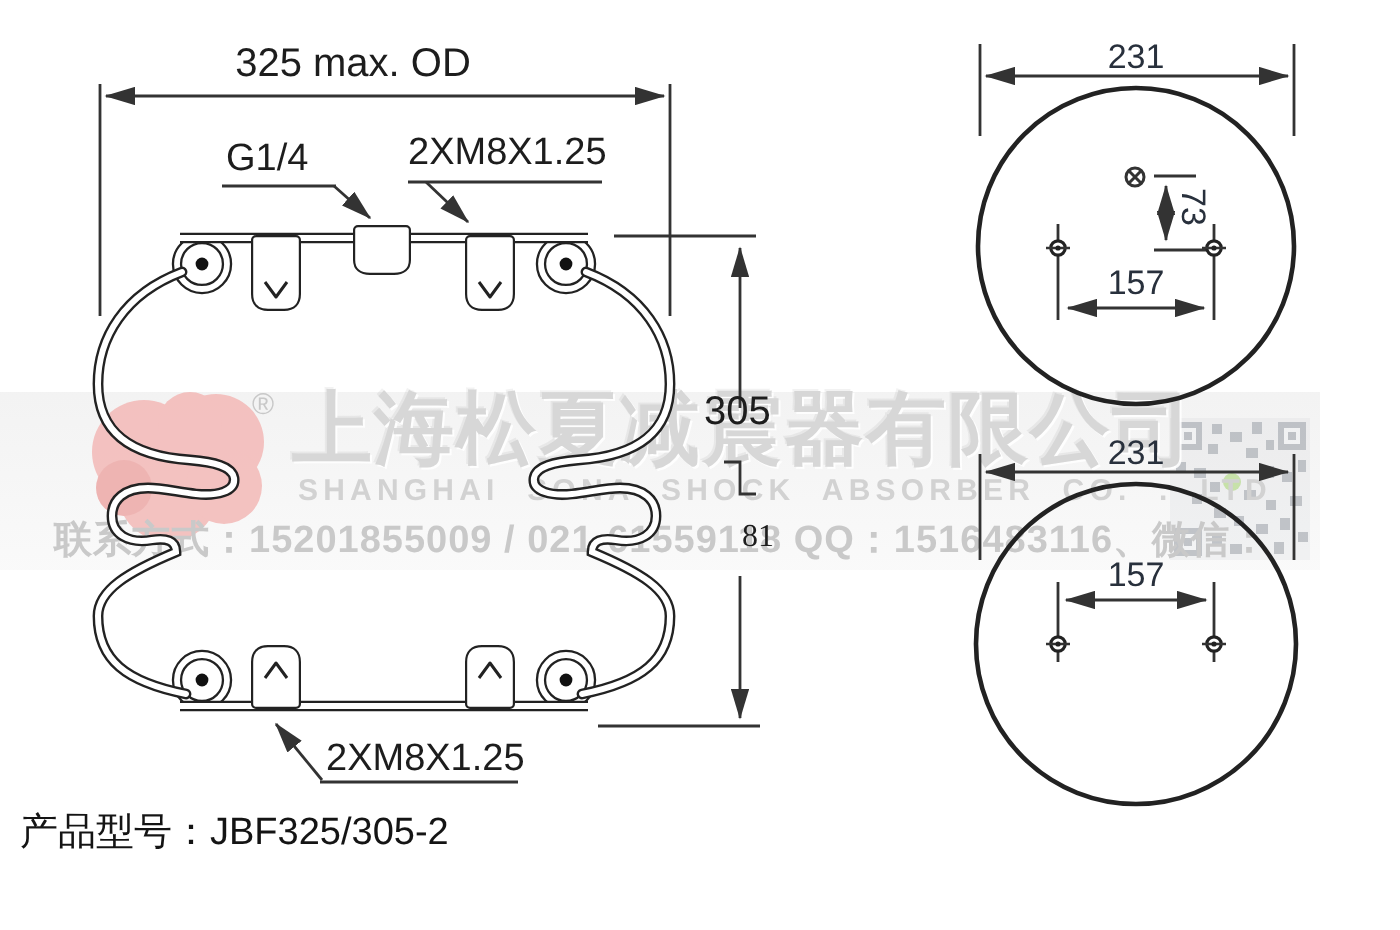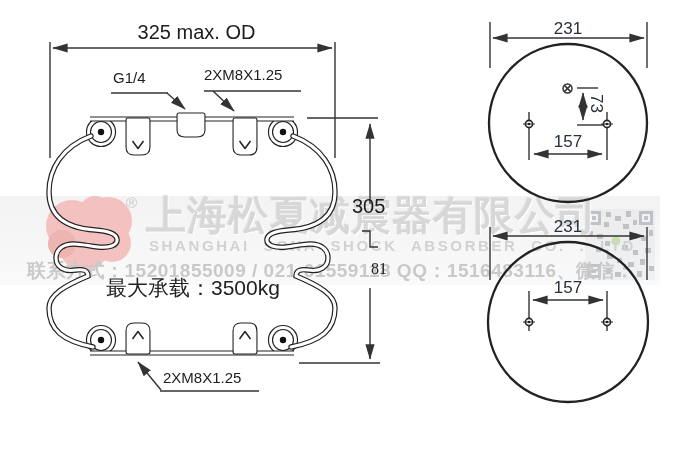--- a/index.html
+++ b/index.html
@@ -4,21 +4,21 @@
 <style>
   html,body{margin:0;padding:0;background:#fff;}
   #stage{
     position:relative;width:700px;height:465px;background:#ffffff;overflow:hidden;
     font-family:"Liberation Sans",sans-serif;
   }
   .lbl{
     position:absolute;color:#1d1d1d;white-space:pre;
     font-family:"Liberation Sans",sans-serif;line-height:1.05;
   }
-  .dim{font-size:15px;}
+  .dim{font-size:19px;}
   .cdim{font-size:17px;color:#28303c;}
   .wm-band{
     position:absolute;left:0;top:196px;width:660px;height:89px;
     background:linear-gradient(180deg,rgba(120,120,120,0.09),rgba(120,120,120,0.04));
     z-index:0;
   }
   .wm-cn{
     left:146px;top:194px;font-size:40px;font-weight:bold;color:#d7d7d7;
     letter-spacing:1px;z-index:1;
     text-shadow:1px 1px 0 rgba(255,255,255,.9), -1px -1px 0 rgba(0,0,0,.05);
@@ -241,27 +241,27 @@
       <g>
         <circle cx="529" cy="322" r="3.6" stroke="#222" stroke-width="1.6" fill="#fff"></circle>
         <circle cx="607" cy="322" r="3.6" stroke="#222" stroke-width="1.6" fill="#fff"></circle>
         <path d="M523,322 H535 M601,322 H613" stroke="#333" stroke-width="1.2"></path>
         <circle cx="529" cy="322" r="1.3" fill="#222"></circle>
           <circle cx="607" cy="322" r="1.3" fill="#222"></circle>
       </g>
     </g>
   </svg>
 
-  <div class="lbl dim z3" style="left:104px;top:22px;width:185px;text-align:center;font-size:20px;">325 max. OD</div>
+  <div class="lbl dim z3" style="left:84px;top:22px;width:185px;text-align:center;font-size:20px;">325 max. OD</div>
   <div class="lbl dim z3" style="left:113px;top:70px;">G1/4</div>
   <div class="lbl dim z3" style="left:204px;top:67px;">2XM8X1.25</div>
   <div class="lbl dim z3" style="left:352px;top:196px;font-size:20px;">305</div>
   <div class="lbl dim z3" style="left:371px;top:261px;font-size:16px;font-family:Liberation Serif, serif;">81</div>
-  <div class="lbl maxload">最大承载：3500kg</div>
   <div class="lbl dim z3" style="left:163px;top:370px;">2XM8X1.25</div>
 
   <div class="lbl cdim z3" style="left:530px;top:20px;width:76px;text-align:center;">231</div>
   <div class="lbl cdim z3 rot90" style="left:605px;top:94px;">73</div>
   <div class="lbl cdim z3" style="left:530px;top:133px;width:76px;text-align:center;">157</div>
   <div class="lbl cdim z3" style="left:530px;top:218px;width:76px;text-align:center;">231</div>
   <div class="lbl cdim z3" style="left:530px;top:279px;width:76px;text-align:center;">157</div>
 
+  <div class="lbl footer" style="left:10px;top:407px;">产品型号：JBF325/305-2</div>
 </div>
 
 </body></html>

